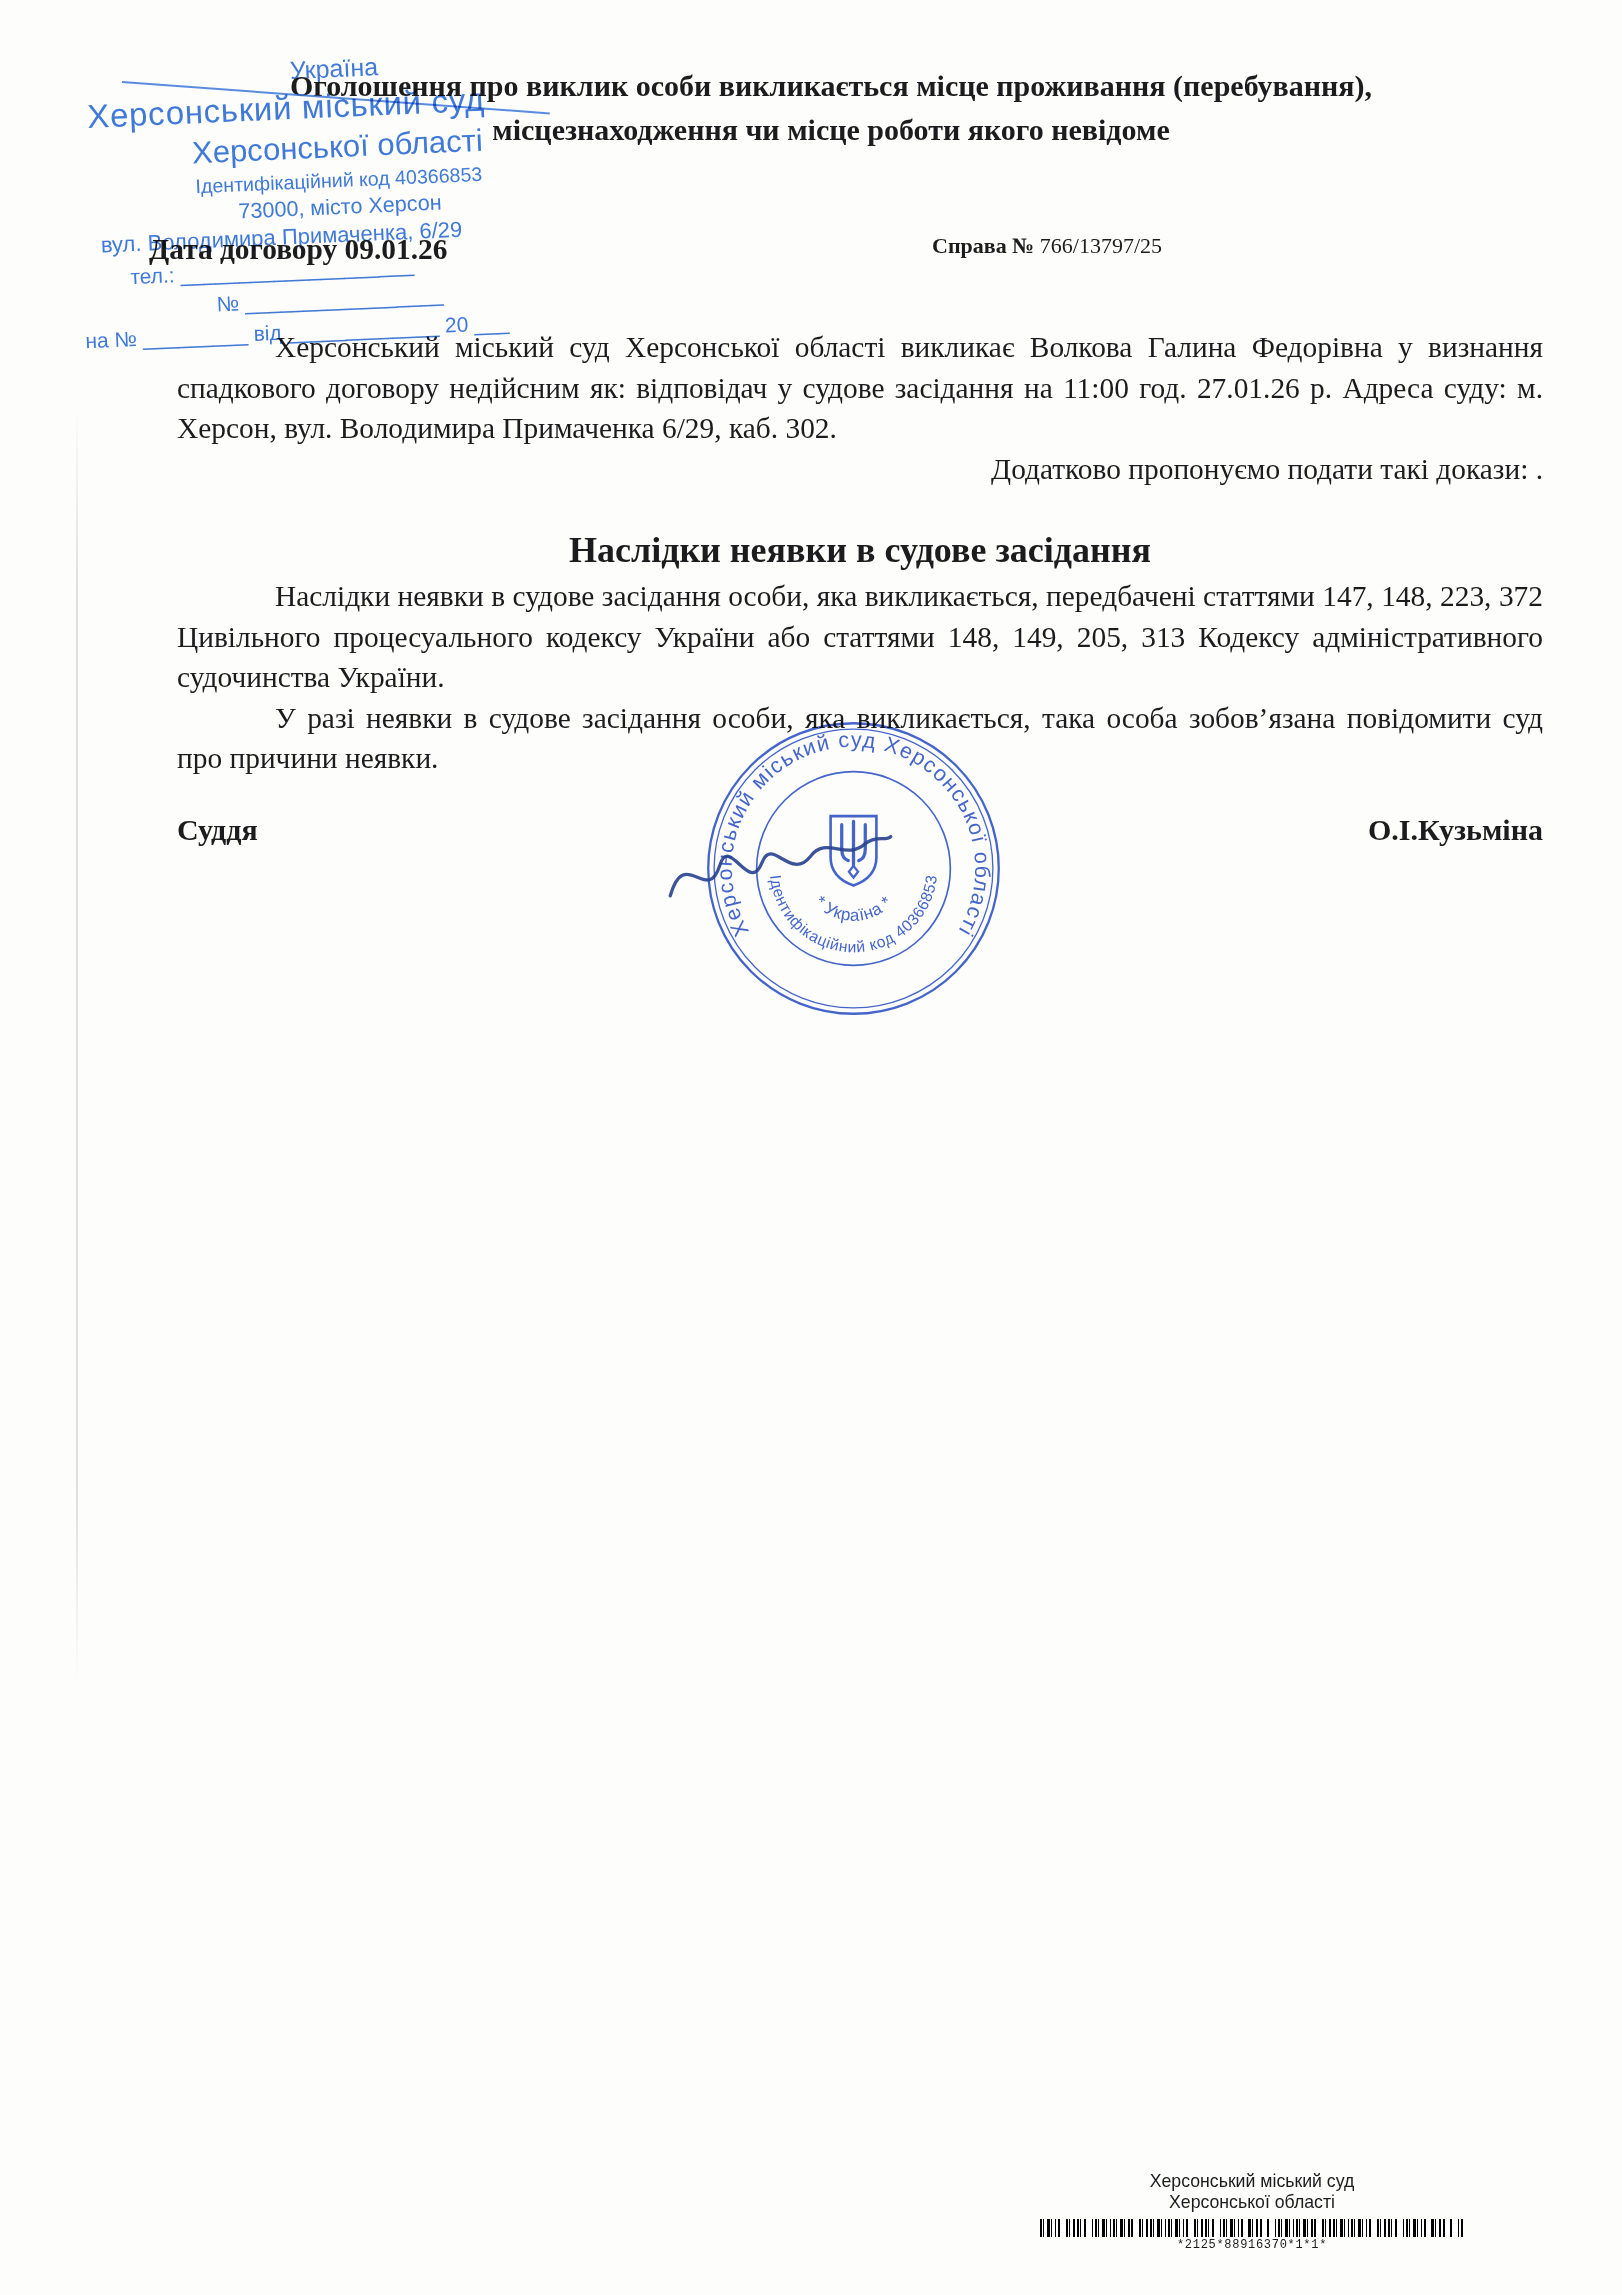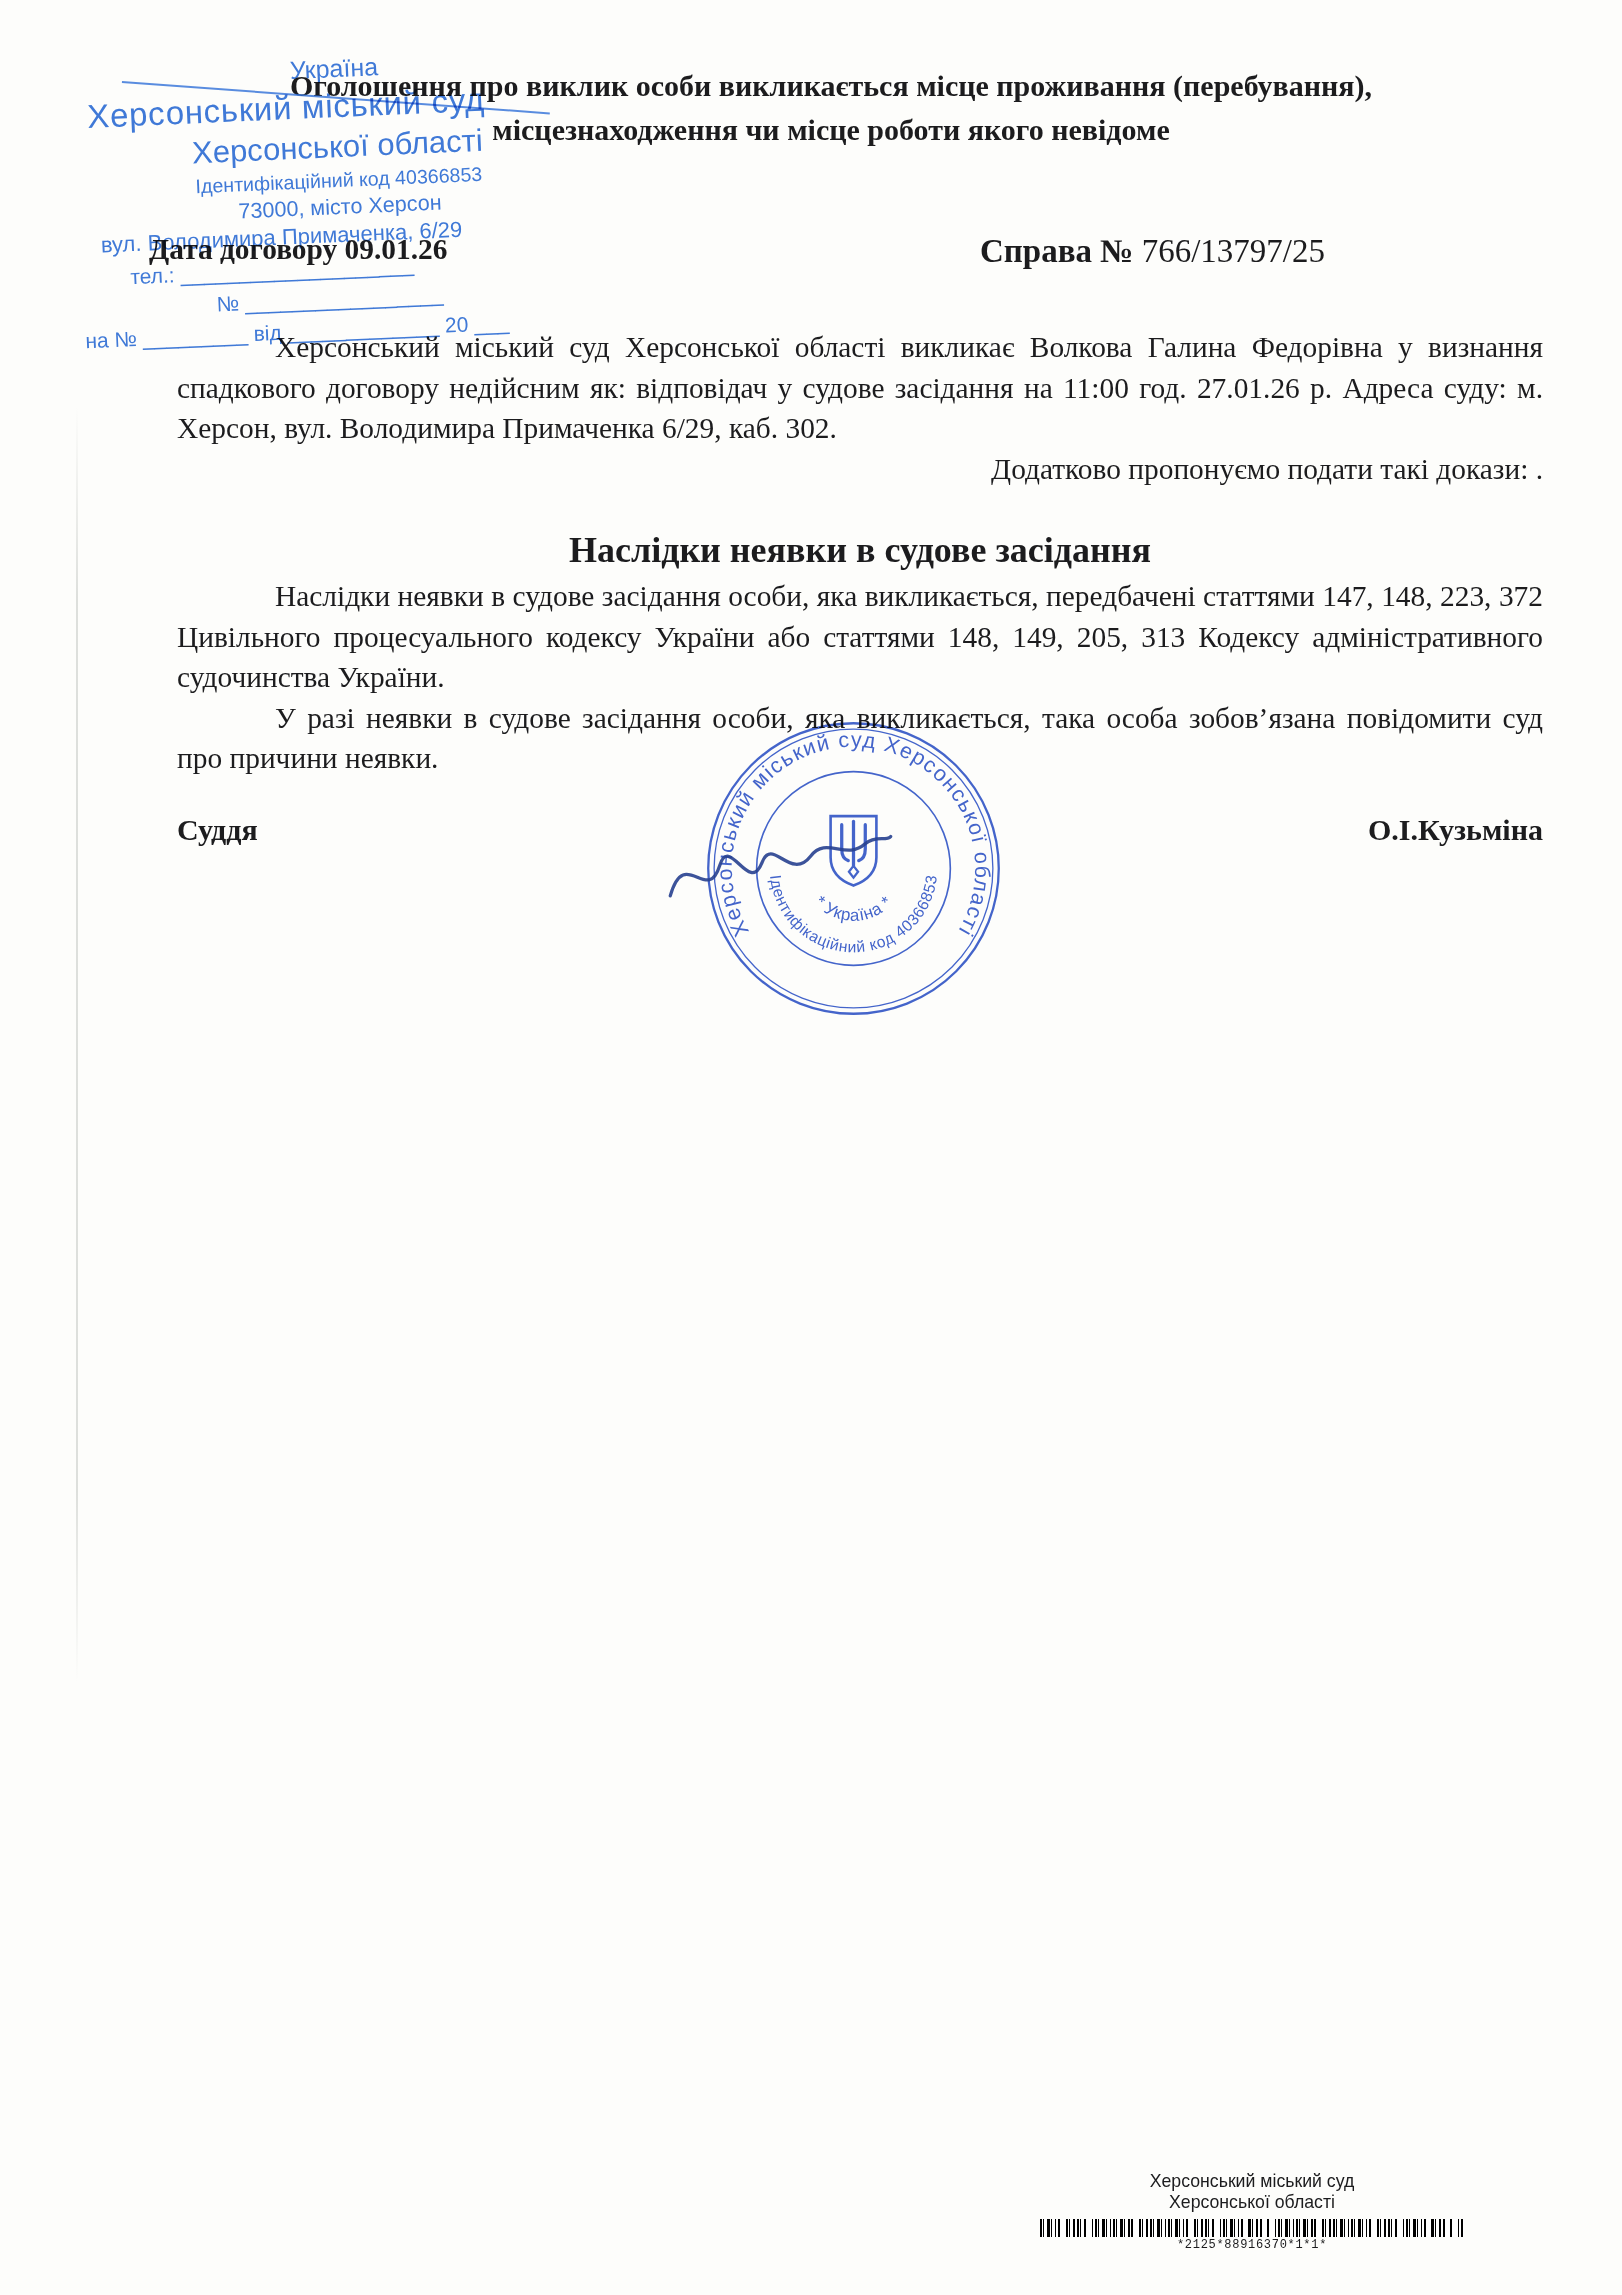--- a/index.html
+++ b/index.html
@@ -57,21 +57,21 @@
   .s8 { font-size: 21px; padding-left: 121px; margin-top: 3.9px; }
   .s9 { font-size: 21px; margin-left: -11.8px; margin-top: 3.9px; white-space: nowrap; }
 
   
   .dateline-date {
     position: absolute; left: 149px; top: 233px;
     font-size: 29.4px; font-weight: bold; z-index: 2;
   }
   .dateline-case {
     position: absolute; left: 932px; top: 233px;
-    font-size: 33px; z-index: 2; margin-left: 48px;
+    font-size: 22px; z-index: 2;
   }
   .dateline-case .lbl { font-weight: bold; }
 
   
   .content {
     position: absolute;
     left: 148px; top: 327px; width: 1366px;
     font-size: 29.4px; line-height: 1.38;
     z-index: 2;
     margin-left: 29px;

